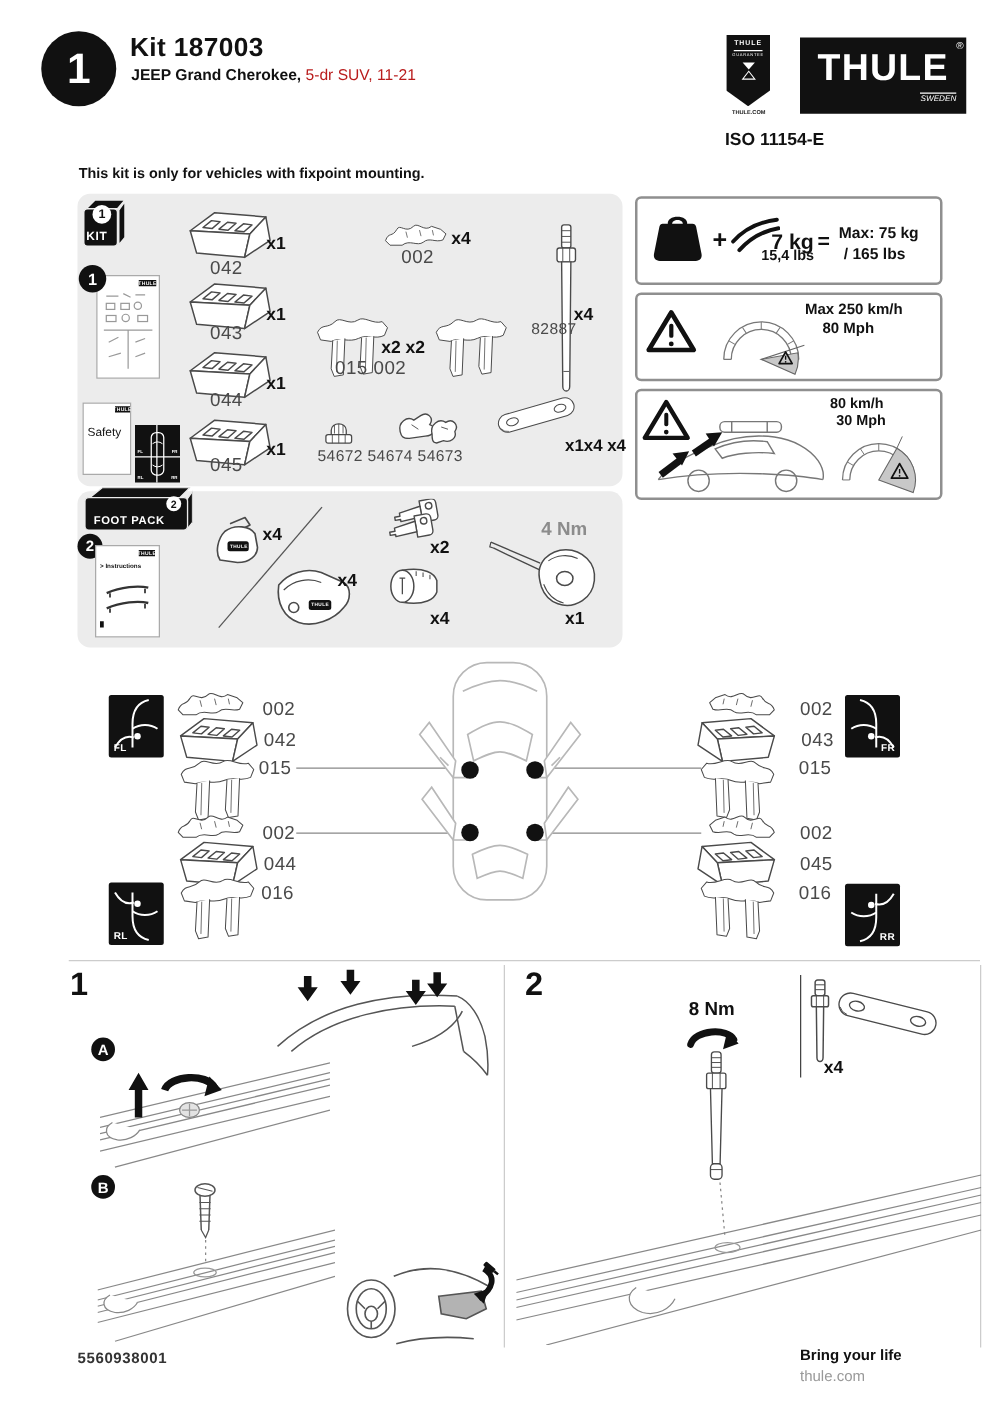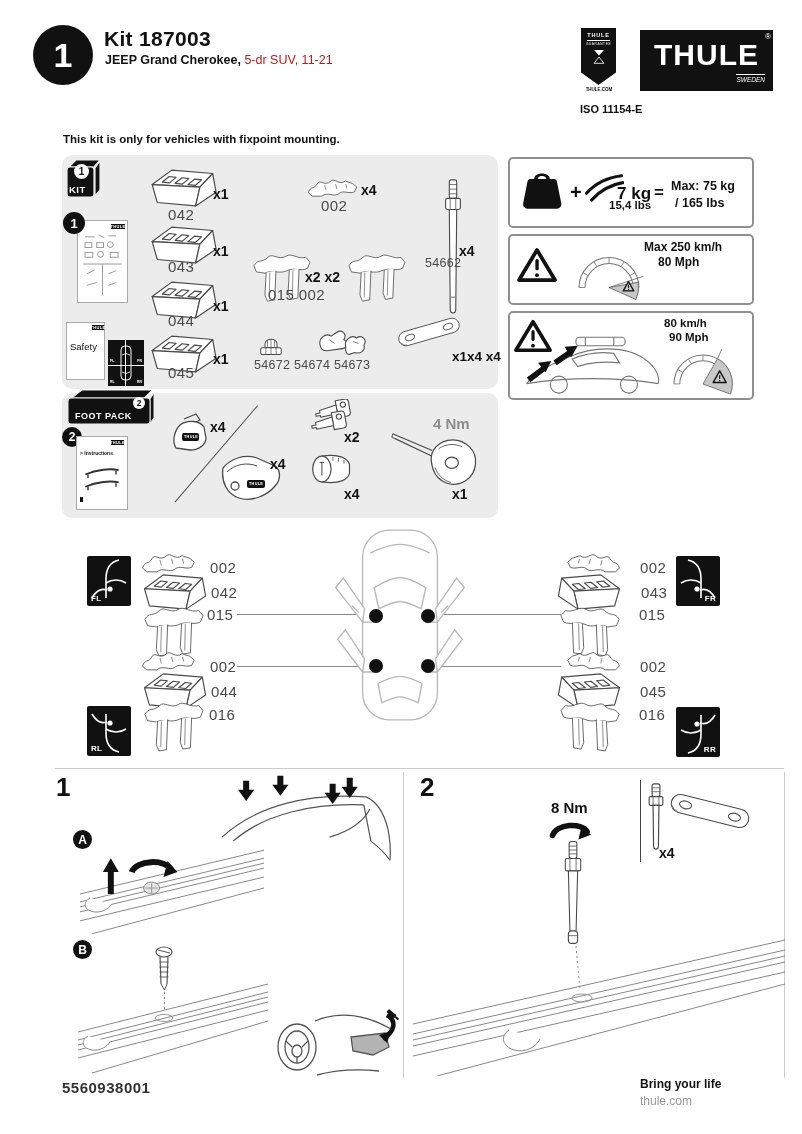--- a/index.html
+++ b/index.html
@@ -98,21 +98,21 @@
     <path d="M10 12 L17 21 H3 Z" fill="none" stroke="#fff" stroke-width="1.2"></path>
   </svg>
 </div>
 <div class="abs" style="left:580px;top:87px;width:38px;text-align:center;font-size:4.5px;font-weight:bold">THULE.COM</div>
 
 <div class="abs" style="left:640px;top:30px;width:133px;height:61px;background:#111">
   <div class="abs" style="left:0;top:8px;width:133px;text-align:center;color:#fff;font-size:30px;font-weight:bold;letter-spacing:1px">THULE</div>
   <div class="abs" style="right:8px;bottom:8px;color:#fff;font-size:6.5px;font-style:italic;border-top:1px solid #fff;padding-top:1px">SWEDEN</div>
   <div class="abs" style="right:2px;top:2px;color:#fff;font-size:8px">®</div>
 </div>
-<div class="abs" style="left:580px;top:103px;font-size:11px;font-weight:bold">ISO 11154-E</div>
+<div class="abs" style="left:580px;top:103px;font-size:14px;font-weight:bold">ISO 11154-E</div>
 
 <div class="abs" style="left:63px;top:133px;font-size:11.5px;font-weight:bold">This kit is only for vehicles with fixpoint mounting.</div>
 
 <div class="gbox" style="left:62px;top:155px;width:436px;height:234px"></div>
 <div class="gbox" style="left:62px;top:393px;width:436px;height:125px"></div>
 
 <svg class="abs" style="left:65px;top:159px" width="36" height="40" viewBox="0 0 36 40">
   <path d="M4 8 L11 1 L35 1 L29 8 Z" fill="#111" stroke="#ececec" stroke-width="1.2"></path>
   <path d="M30 9 L35 2 L35 31 L30 37 Z" fill="#111" stroke="#ececec" stroke-width="1.2"></path>
   <rect x="2" y="8" width="27" height="30" rx="3" fill="#111" stroke="#ececec" stroke-width="1.2"></rect>
@@ -196,21 +196,21 @@
   <g fill="#fff" stroke="#4a4a4a" stroke-width="1.2">
     <rect x="9" y="3" width="8" height="20" rx="2"></rect>
     <path d="M9 8 h8 M9 13 h8 M9 18 h8" stroke-width=".8" fill="none"></path>
     <rect x="5" y="23" width="16" height="12" rx="2"></rect>
     <path d="M10 23 v12 M16 23 v12" stroke-width=".8" fill="none"></path>
     <path d="M9 35 h8 L16 143 a3 4 0 0 1 -6 0 Z"></path>
     <path d="M10.5 130 h5" stroke-width=".8" fill="none"></path>
   </g>
 </svg>
 <div class="qty" style="left:459px;top:243px">x4</div>
-<div class="pidsm" style="left:425px;top:256px">54662</div>
+<div class="pidsm" style="left:425px;top:256px">82887</div>
 
 <svg class="abs" style="left:256px;top:334px" width="30" height="24" viewBox="0 0 34 28">
   <g fill="#fff" stroke="#4a4a4a" stroke-width="1.2">
     <path d="M10 12 C10 4 24 4 24 12 L24 16 L10 16 Z"></path>
     <path d="M13 7 v8 M17 6 v10 M21 7 v8" stroke-width=".8" fill="none"></path>
     <rect x="5" y="16" width="24" height="8" rx="2"></rect>
     <path d="M11 16 v8 M17 16 v8 M23 16 v8" stroke-width=".8" fill="none"></path>
   </g>
 </svg>
 <svg class="abs" style="left:316px;top:327px" width="52" height="31" viewBox="0 0 56 34">
@@ -356,21 +356,21 @@
     <path d="M54 38 C68 32 84 30 98 32 L104 42 C88 40 70 42 60 46 Z"></path>
     <rect x="58" y="15" width="52" height="9" rx="4"></rect>
     <path d="M68 15 v9 M98 15 v9"></path>
   </g>
   <path d="M8 60 L24 48" stroke="#111" stroke-width="6"></path>
       <path d="M32 40 L18 42 L26 52 Z" fill="#111"></path>
   <path d="M36 42 L52 31" stroke="#111" stroke-width="6"></path>
       <path d="M60 24 L46 25 L53 36 Z" fill="#111"></path>
 </svg>
 <div class="spec" style="left:664px;top:317px;font-size:11.5px">80 km/h</div>
-<div class="spec" style="left:669px;top:331px;font-size:11.5px">90 Mph</div>
+<div class="spec" style="left:669px;top:331px;font-size:11.5px">30 Mph</div>
 <svg class="abs" style="left:666px;top:339px" width="74" height="58" viewBox="0 0 100 80">
   <path d="M10 62 A40 40 0 0 1 90 62" fill="none" stroke="#777" stroke-width="1.4"></path>
   <path d="M18 62 A32 32 0 0 1 82 62" fill="none" stroke="#777" stroke-width="1.4"></path>
   <path d="M10 62 H18 M15 42 L22 46 M30 28 L34 34 M50 22 V30 M90 62 H82" stroke="#777" stroke-width="1.1" fill="none"></path>
   <path d="M70 27 L76 14" stroke="#666" stroke-width="1.1"></path>
   <path d="M50 62 L70 27 A40 40 0 0 1 88 76 Z" fill="#c8c8c8" stroke="#666" stroke-width="1.2"></path>
   <path d="M73 44 l9 16 h-18 Z" fill="none" stroke="#111" stroke-width="2" stroke-linejoin="round"></path>
   <path d="M73 50 v5" stroke="#111" stroke-width="1.5"></path>
       <circle cx="73" cy="57.5" r="1" fill="#111"></circle>
 </svg>
@@ -586,17 +586,17 @@
         <path d="M0 112 L372 28"></path>
     <path d="M0 118 L372 34"></path>
         <path d="M0 128 L372 44"></path>
         <path d="M24 148 L372 56"></path>
     <path d="M96 102 C87 108 89 118 101 122 C113 125 123 119 127 111" fill="#fff"></path>
   </g>
   <path d="M163 18 L167 62" stroke="#888" stroke-dasharray="2 3" fill="none"></path>
   <ellipse cx="169" cy="70" rx="10" ry="4" stroke="#999" fill="none"></ellipse>
 </svg>
 
-<div class="abs" style="left:62px;top:1079px;font-size:15px;font-weight:600;letter-spacing:.5px;color:#333">5560938001</div>
+<div class="abs" style="left:62px;top:1079px;font-size:12px;font-weight:600;letter-spacing:.5px;color:#333">5560938001</div>
 <div class="abs" style="left:640px;top:1077px;font-size:12px;font-weight:bold">Bring your life</div>
 <div class="abs" style="left:640px;top:1094px;font-size:12px;color:#999">thule.com</div>
 
 </div>
 
 </body></html>

